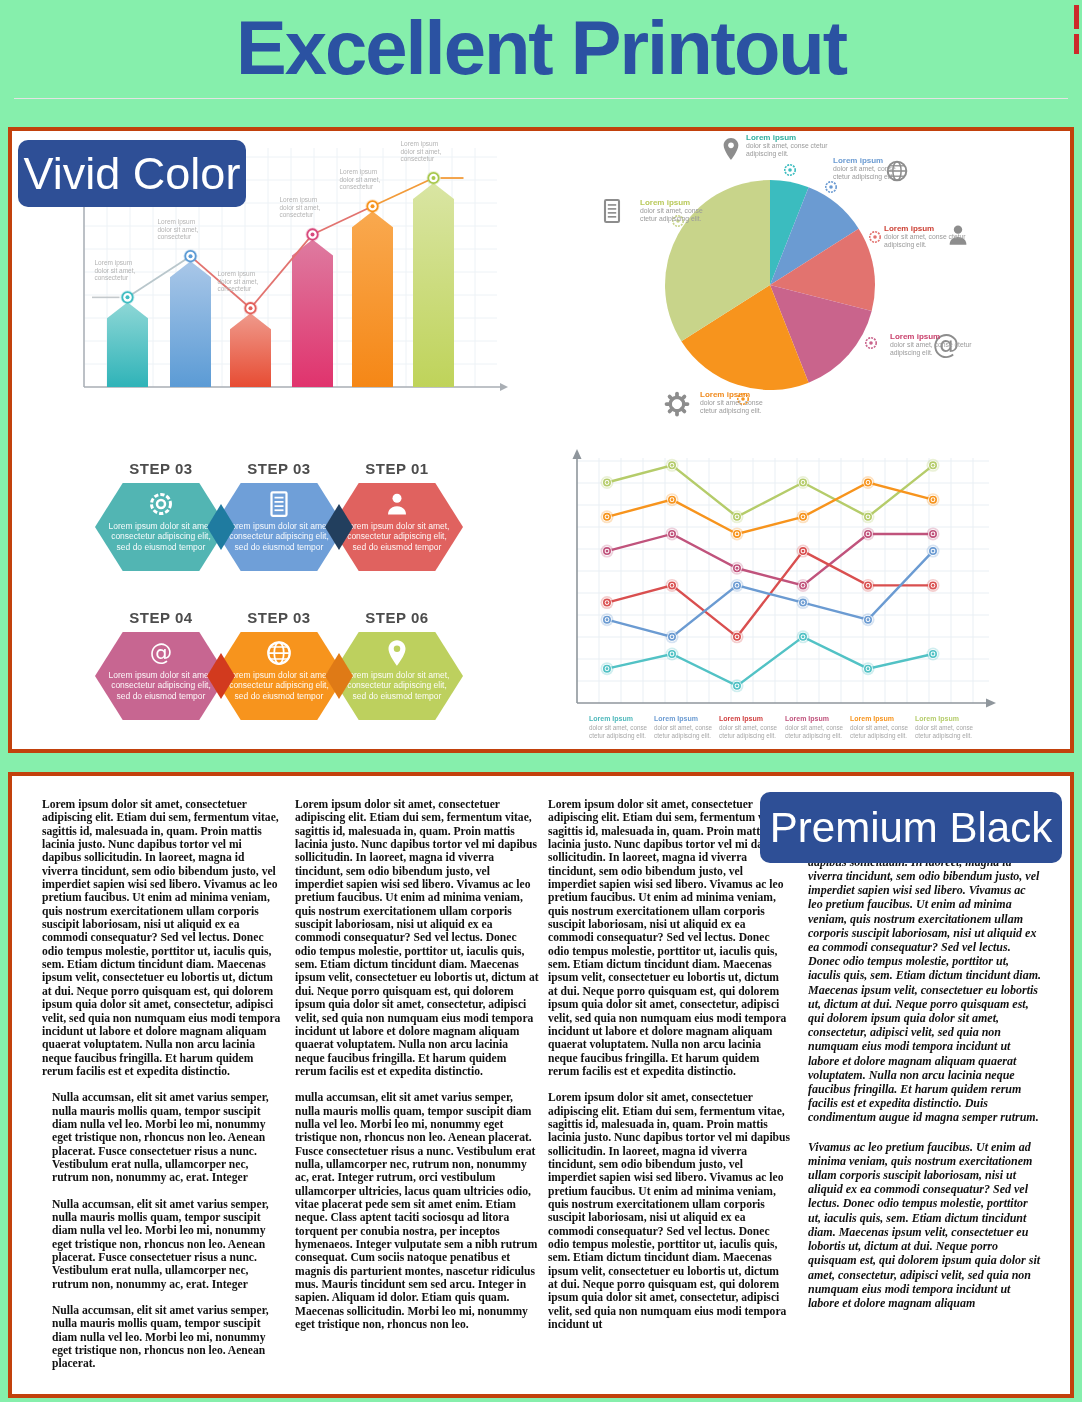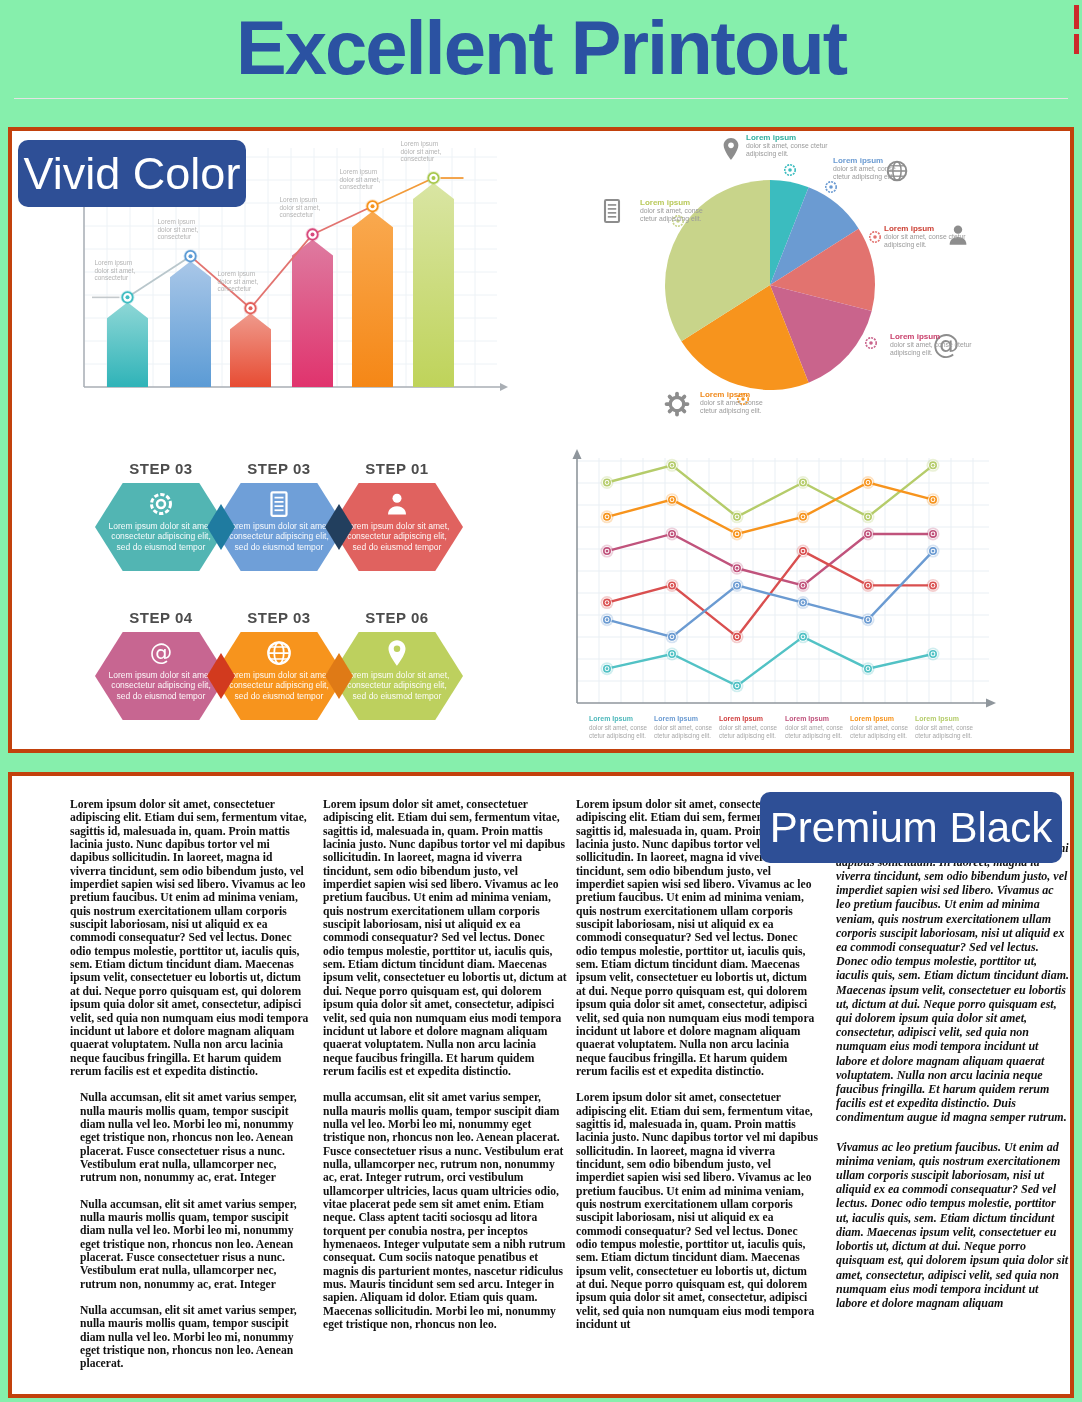--- a/index.html
+++ b/index.html
@@ -27,21 +27,21 @@
   .lg-item{position:absolute;}
   .lg-title{font-size:8px;font-weight:bold;display:block;}
   .lg-body{font-size:6.8px;line-height:8.2px;color:#9a9a9a;display:block;}
   .step-label{position:absolute;width:132px;text-align:center;font-size:15px;font-weight:bold;
       color:#4c4c4c;letter-spacing:.5px;}
   .hex{position:absolute;width:132px;height:88px;display:flex;flex-direction:column;align-items:center;
       clip-path:polygon(0% 50%,21% 0%,79% 0%,100% 50%,79% 100%,21% 100%);padding-top:6px;box-sizing:border-box;}
   .hex-text{width:106px;text-align:center;font-size:8.5px;line-height:10.3px;color:rgba(255,255,255,.95);margin-top:2px;}
   .diamond{position:absolute;width:28px;height:46px;clip-path:polygon(50% 0,100% 50%,50% 100%,0 50%);}
   .col{position:absolute;top:22px;height:594px;overflow:hidden;
-      font-family:"Liberation Serif",serif;font-weight:bold;color:#111;margin-left:28px;}
+      font-family:"Liberation Serif",serif;font-weight:bold;color:#111;}
   .col-sm{font-size:11.6px;line-height:13.35px;}
   .col p{margin:0 0 13px 0;}
   .ind{padding-left:10px;}
   .col4{font-size:12px;line-height:14.2px;font-style:italic;}
   .col4 p{margin:0 0 15px 0;}
   .right-al{text-align:right;font-weight:normal;}
 </style>
 </head>
 <body>
 

